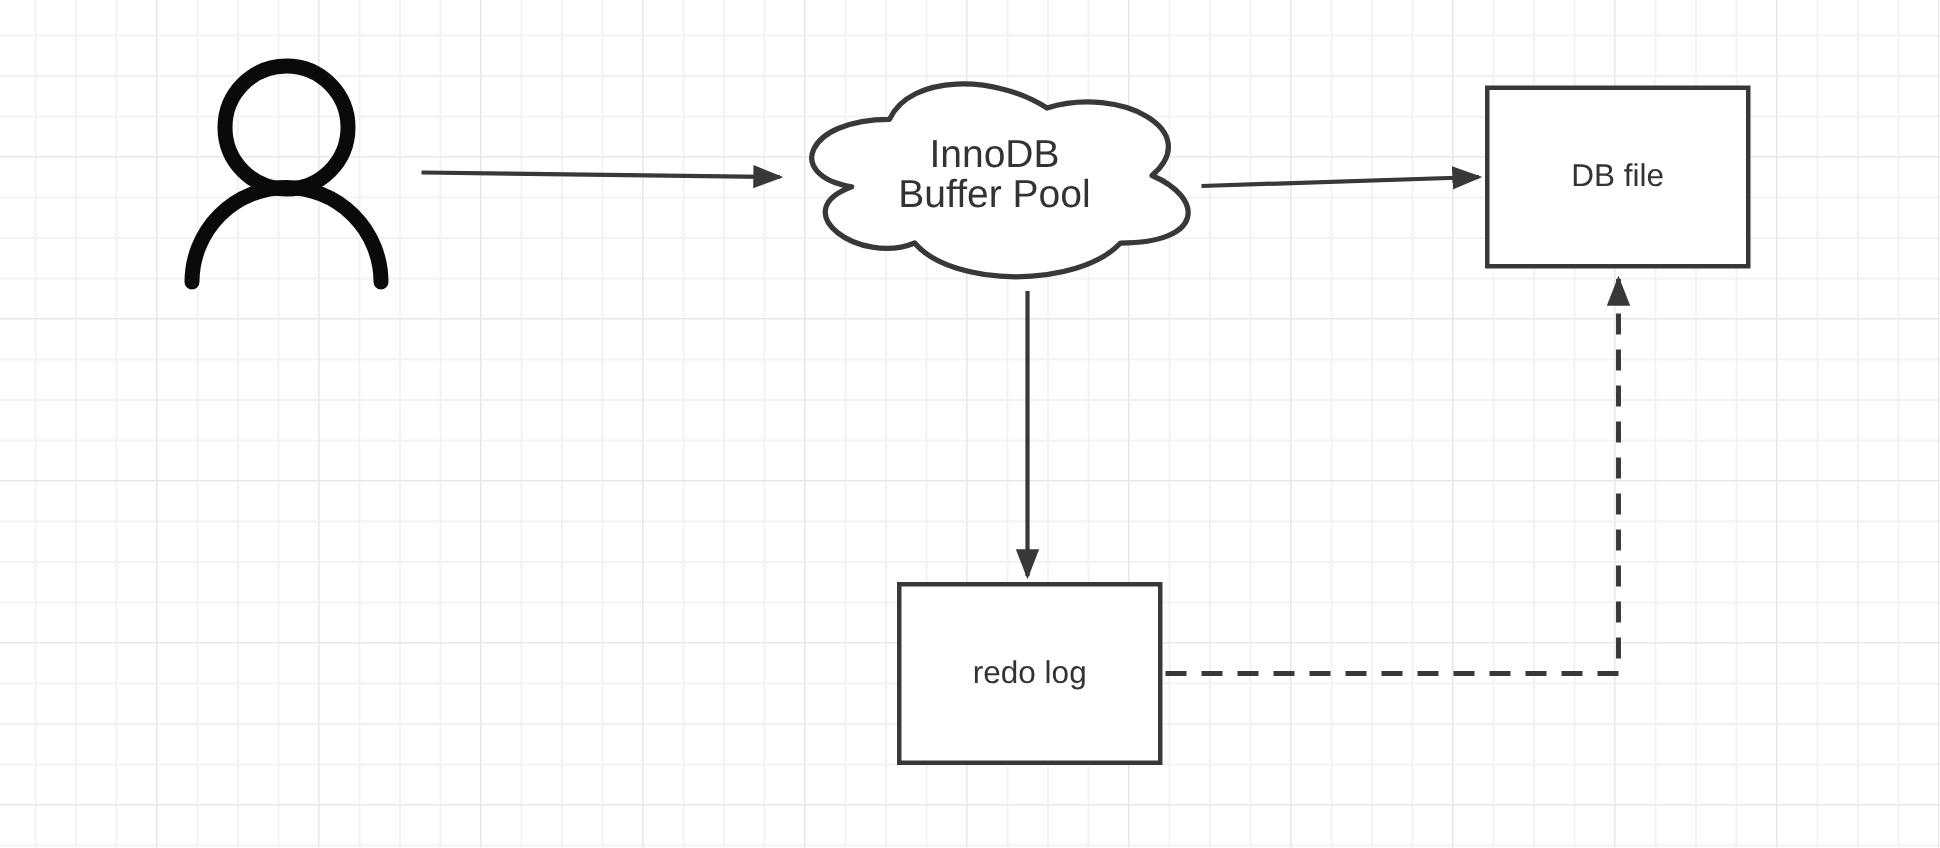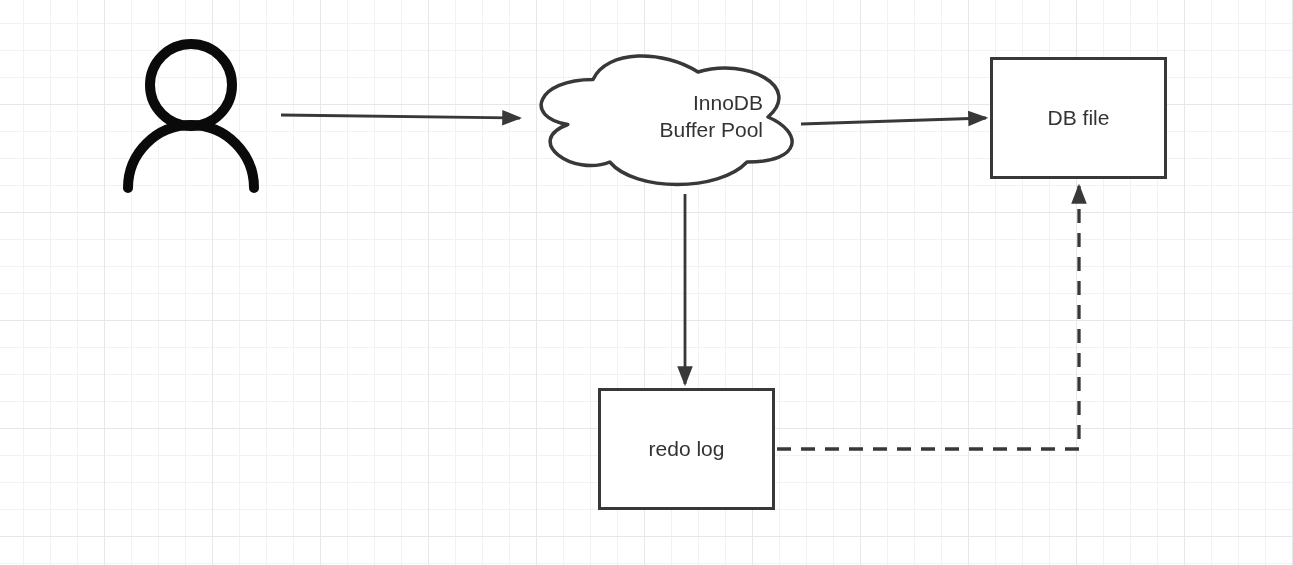--- a/index.html
+++ b/index.html
@@ -36,23 +36,23 @@
     justify-content: center;
     color: #333333;
     font-size: 21px;
   }
   .db-file-box   { left: 990px; top: 57px;  width: 177px; height: 122px; }
   .redo-log-box  { left: 598px; top: 388px; width: 177px; height: 122px; }
   .cloud-label {
     position: absolute;
     left: 563px; top: 89px;
     width: 200px;
-    text-align: right;
+    text-align: center;
     color: #333333;
-    font-size: 21px;
+    font-size: 26px;
     line-height: 27px;
     white-space: pre-line;
   }
   .edge-label {
     position: absolute;
     left: 916px; top: 394px;
     width: 120px;
     color: #333333;
     font-size: 22px;
     white-space: nowrap;

